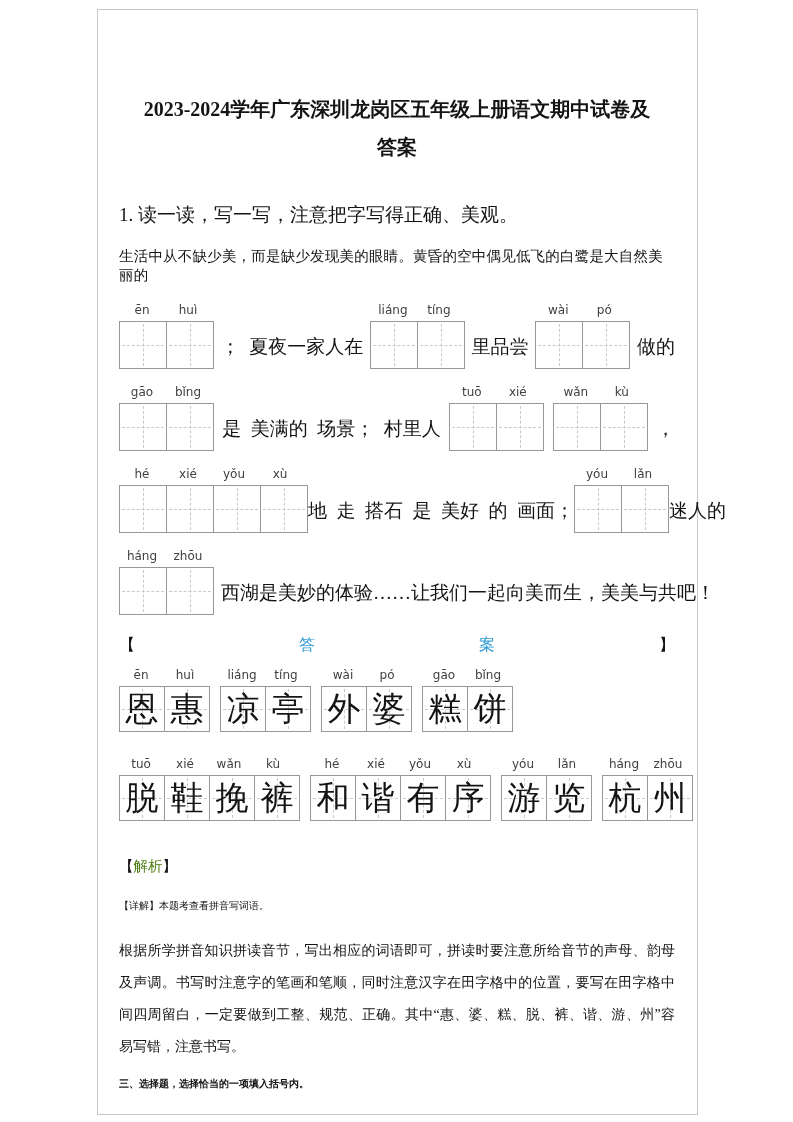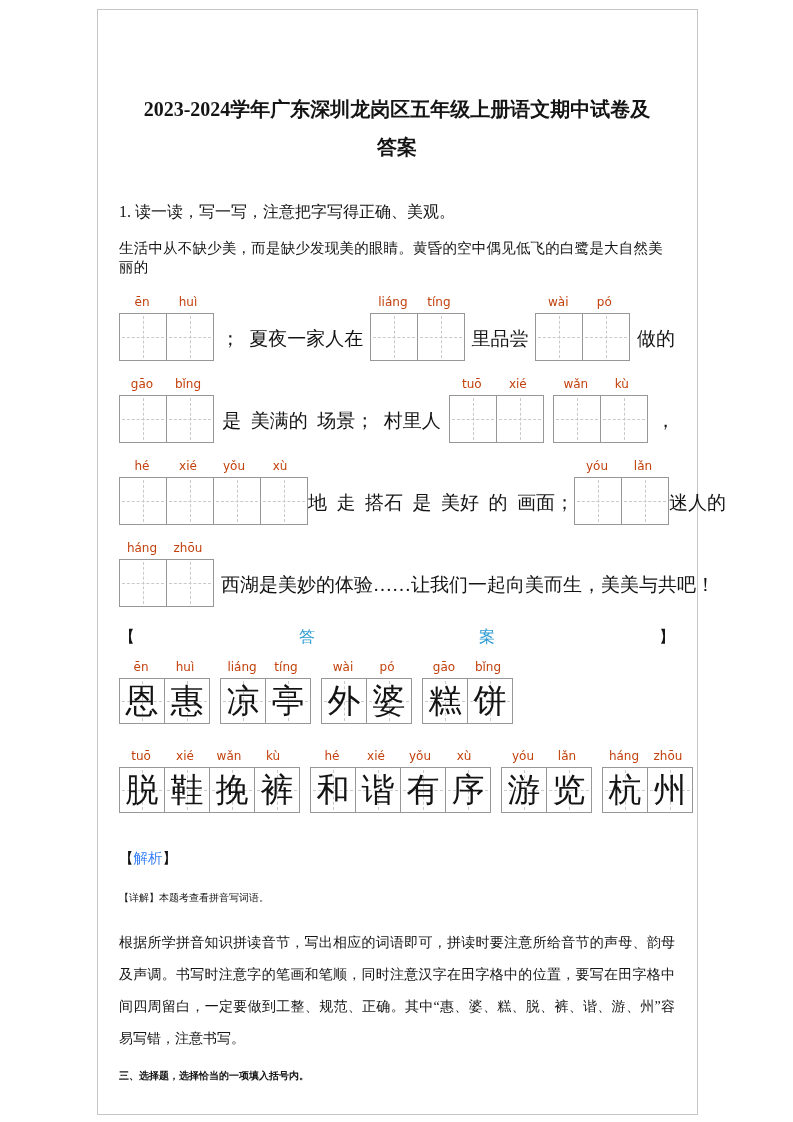--- a/index.html
+++ b/index.html
@@ -2,31 +2,31 @@
 <html><head>
 <meta charset="utf-8">
 <style>
   html,body{margin:0;padding:0}
   body{width:793px;height:1122px;background:#ffffff;font-family:"Liberation Serif","DejaVu Serif",serif;color:#141414;overflow:hidden}
   .sheet{position:relative;width:793px;height:1122px}
   .sheet-border{position:absolute;left:97px;top:9px;width:599px;height:1104px;border:1px solid #c6c6c6;pointer-events:none}
   .content{position:absolute;left:119px;top:0;width:556px}
   .title{margin-top:90px;font-size:20px;font-weight:bold;text-align:center;line-height:38px}
   .title .tl{display:block}
-  .q-prompt{margin-top:36px;font-size:16px}
+  .q-prompt{margin-top:36px;font-size:19px}
   .q-intro{margin-top:8px;font-size:14.5px;letter-spacing:.2px}
   .fill-rows{margin-top:18px}
   .fill-row{display:flex;align-items:flex-end;margin-bottom:16px}
   .fill-row.spread{justify-content:space-between}
   .fill-row.left{justify-content:flex-start}
   .fill-text{font-size:19px;padding-bottom:9px;white-space:pre}
   .fill-row.left .fill-text{margin-left:7px}
   .grid-pair{display:flex;gap:9px}
   .pinyin-row{display:flex;height:16px;margin-bottom:2px}
-  .pinyin-row .pinyin{width:46px;text-align:center;font-family:"DejaVu Sans",sans-serif;font-size:12px;color:#c2410c}
+  .pinyin-row .pinyin{width:46px;text-align:center;font-family:"DejaVu Sans",sans-serif;font-size:12px;color:#404040}
   .cells-row{display:flex}
   .cell{width:46px;height:46px;border:1px solid #979797;margin-left:-1px;position:relative;background:#fff}
   .cells-row .cell:first-child{margin-left:0}
   .cell::before{content:"";position:absolute;left:2px;right:2px;top:50%;border-top:1px dashed #c9c9c9}
   .cell::after{content:"";position:absolute;top:2px;bottom:2px;left:50%;border-left:1px dashed #c9c9c9}
   .char{position:absolute;inset:0;display:flex;align-items:center;justify-content:center;font-size:33px;line-height:1;z-index:1}
   .grid-group.answer .pinyin-row .pinyin{width:44px}
   .grid-group.answer .cell{width:44px;height:44px}
   .answer-header{display:flex;justify-content:space-between;margin-top:20px;font-size:16px}
   .answer-rows{margin-top:12px}
@@ -302,21 +302,21 @@
                 <span class="char">杭</span>
               </div>
               <div class="cell">
                 <span class="char">州</span>
               </div>
             </div>
           </div>
         </div>
       </div>
 
-    <p class="analysis-tag"><span>【</span><span class="teal" style="color: #3b82f6;">解析</span><span>】</span></p>
+    <p class="analysis-tag"><span>【</span><span class="teal" style="color: #4d7c0f;">解析</span><span>】</span></p>
 
     <p class="detail-line"><span>【详解】</span><span>本题考查看拼音写词语。</span></p>
 
     <p class="analysis-paragraph">根据所学拼音知识拼读音节，写出相应的词语即可，拼读时要注意所给音节的声母、韵母及声调。书写时注意字的笔画和笔顺，同时注意汉字在田字格中的位置，要写在田字格中间四周留白，一定要做到工整、规范、正确。其中“惠、婆、糕、脱、裤、谐、游、州”容易写错，注意书写。</p>
 
     <p class="section-heading">三、选择题，选择恰当的一项填入括号内。</p>
 
   </div>
 </div>
 

